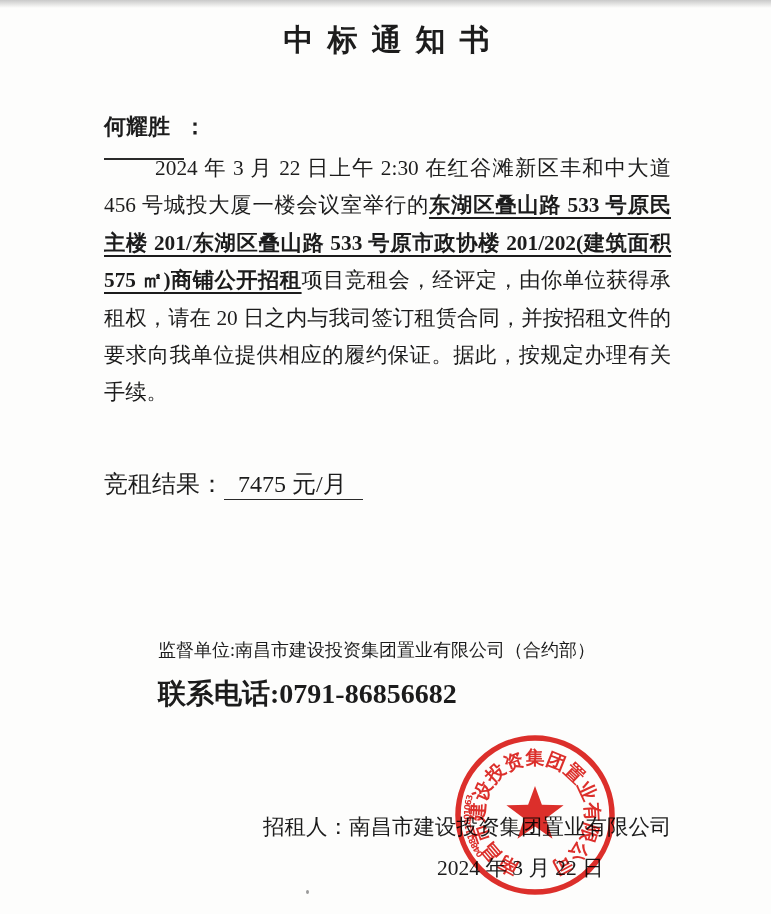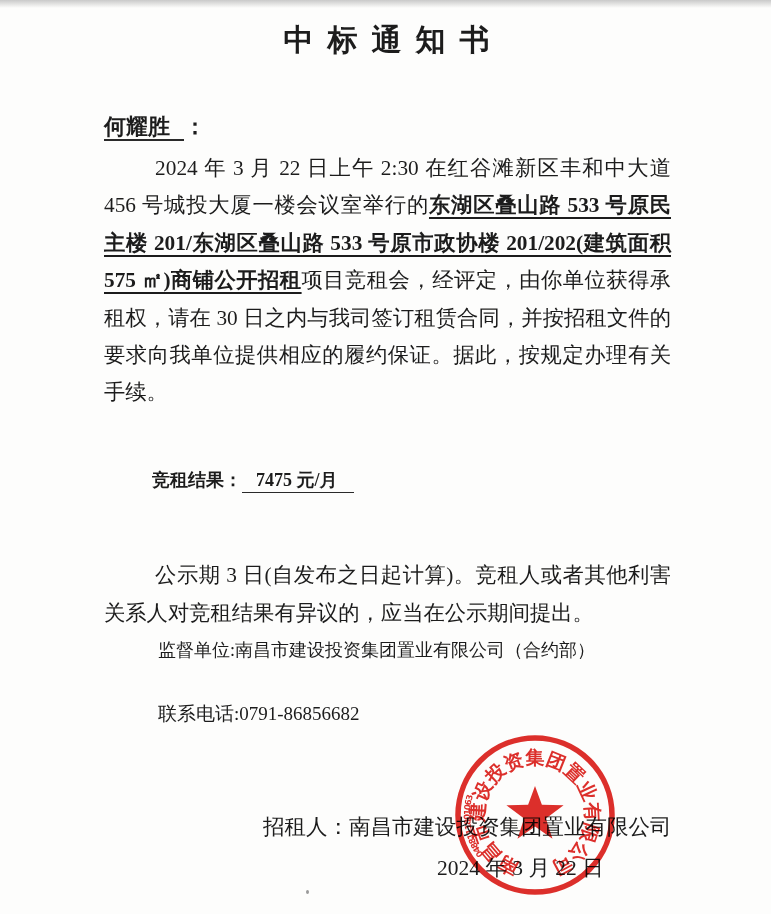--- a/index.html
+++ b/index.html
@@ -20,50 +20,51 @@
     text-align:center;
     font-size:30px;font-weight:600;
     letter-spacing:14px;text-indent:14px;
   }
   .addressee{
     position:absolute;left:104px;top:112px;
     font-size:22px;font-weight:bold;
   }
   .addressee .name{
     border-bottom:2px solid #2a2a2a;
-    padding-right:14px;padding-bottom:0;
+    padding-right:14px;padding-bottom:19px;
   }
   .para{
     position:absolute;left:104px;width:567px;
     font-size:21.3px;line-height:37.4px;
     text-align:justify;text-justify:inter-ideograph;
   }
   .para1{top:150px;text-indent:2.4em;}
   .emph{
     font-weight:bold;
     text-decoration:underline;
     text-underline-offset:5px;
     text-decoration-thickness:1.6px;
   }
   .result-line{
     position:absolute;left:104px;top:468px;
-    font-size:18px;font-weight:bold;margin-left:48px;
+    font-size:24px;font-weight:normal;
   }
   .result-line .value{
     border-bottom:1.8px solid #2a2a2a;
     padding:0 16px 2px 14px;
   }
   .notice{top:556px;text-indent:2.4em;line-height:38px;}
   .supervisor-line{
     position:absolute;left:158px;top:638px;
     font-size:18px;
   }
   .phone-line{
-    position:absolute;left:158px;top:701px;
-    font-size:19px;
+    position:absolute;left:158px;top:675px;
+    font-size:28px;
+    font-weight:bold;
   }
   .lessor-line{
     position:absolute;left:263px;top:812px;
     font-size:21.5px;
   }
   .date-line{
     position:absolute;left:437px;top:853px;
     font-size:21.5px;
   }
   .seal{
@@ -92,25 +93,24 @@
 <body>
 
 <div class="page">
 
   <div class="scan-edge"></div>
 
   <div class="doc-title">中标通知书</div>
 
   <div class="addressee"><span class="name">何耀胜</span><span>：</span></div>
 
-  <div class="para para1"><span>2024 年 3 月 22 日上午 2:30 在红谷滩新区丰和中大道456 号城投大厦一楼会议室举行的</span><span class="emph">东湖区叠山路 533 号原民主楼 201/东湖区叠山路 533 号原市政协楼 201/202(建筑面积 575 ㎡)商铺公开招租</span><span>项目竞租会，经评定，由你单位获得承租权，请在 30 日之内与我司签订租赁合同，并按招租文件的要求向我单位提供相应的履约保证。据此，按规定办理有关手续。</span></div>
+  <div class="para para1"><span>2024 年 3 月 22 日上午 2:30 在红谷滩新区丰和中大道456 号城投大厦一楼会议室举行的</span><span class="emph">东湖区叠山路 533 号原民主楼 201/东湖区叠山路 533 号原市政协楼 201/202(建筑面积 575 ㎡)商铺公开招租</span><span>项目竞租会，经评定，由你单位获得承租权，请在 20 日之内与我司签订租赁合同，并按招租文件的要求向我单位提供相应的履约保证。据此，按规定办理有关手续。</span></div>
 
   <div class="result-line"><span>竞租结果：</span><span class="value">7475 元/月</span></div>
 
-  <div class="para notice">公示期 3 日(自发布之日起计算)。竞租人或者其他利害关系人对竞租结果有异议的，应当在公示期间提出。</div>
 
   <div class="supervisor-line">监督单位:南昌市建设投资集团置业有限公司（合约部）</div>
 
   <div class="phone-line">联系电话:0791-86856682</div>
 
   <div class="lessor-line">招租人：南昌市建设投资集团置业有限公司</div>
 
   <div class="date-line">2024 年 3 月 22 日</div>
 
   <svg class="seal" viewBox="0 0 182 182">

